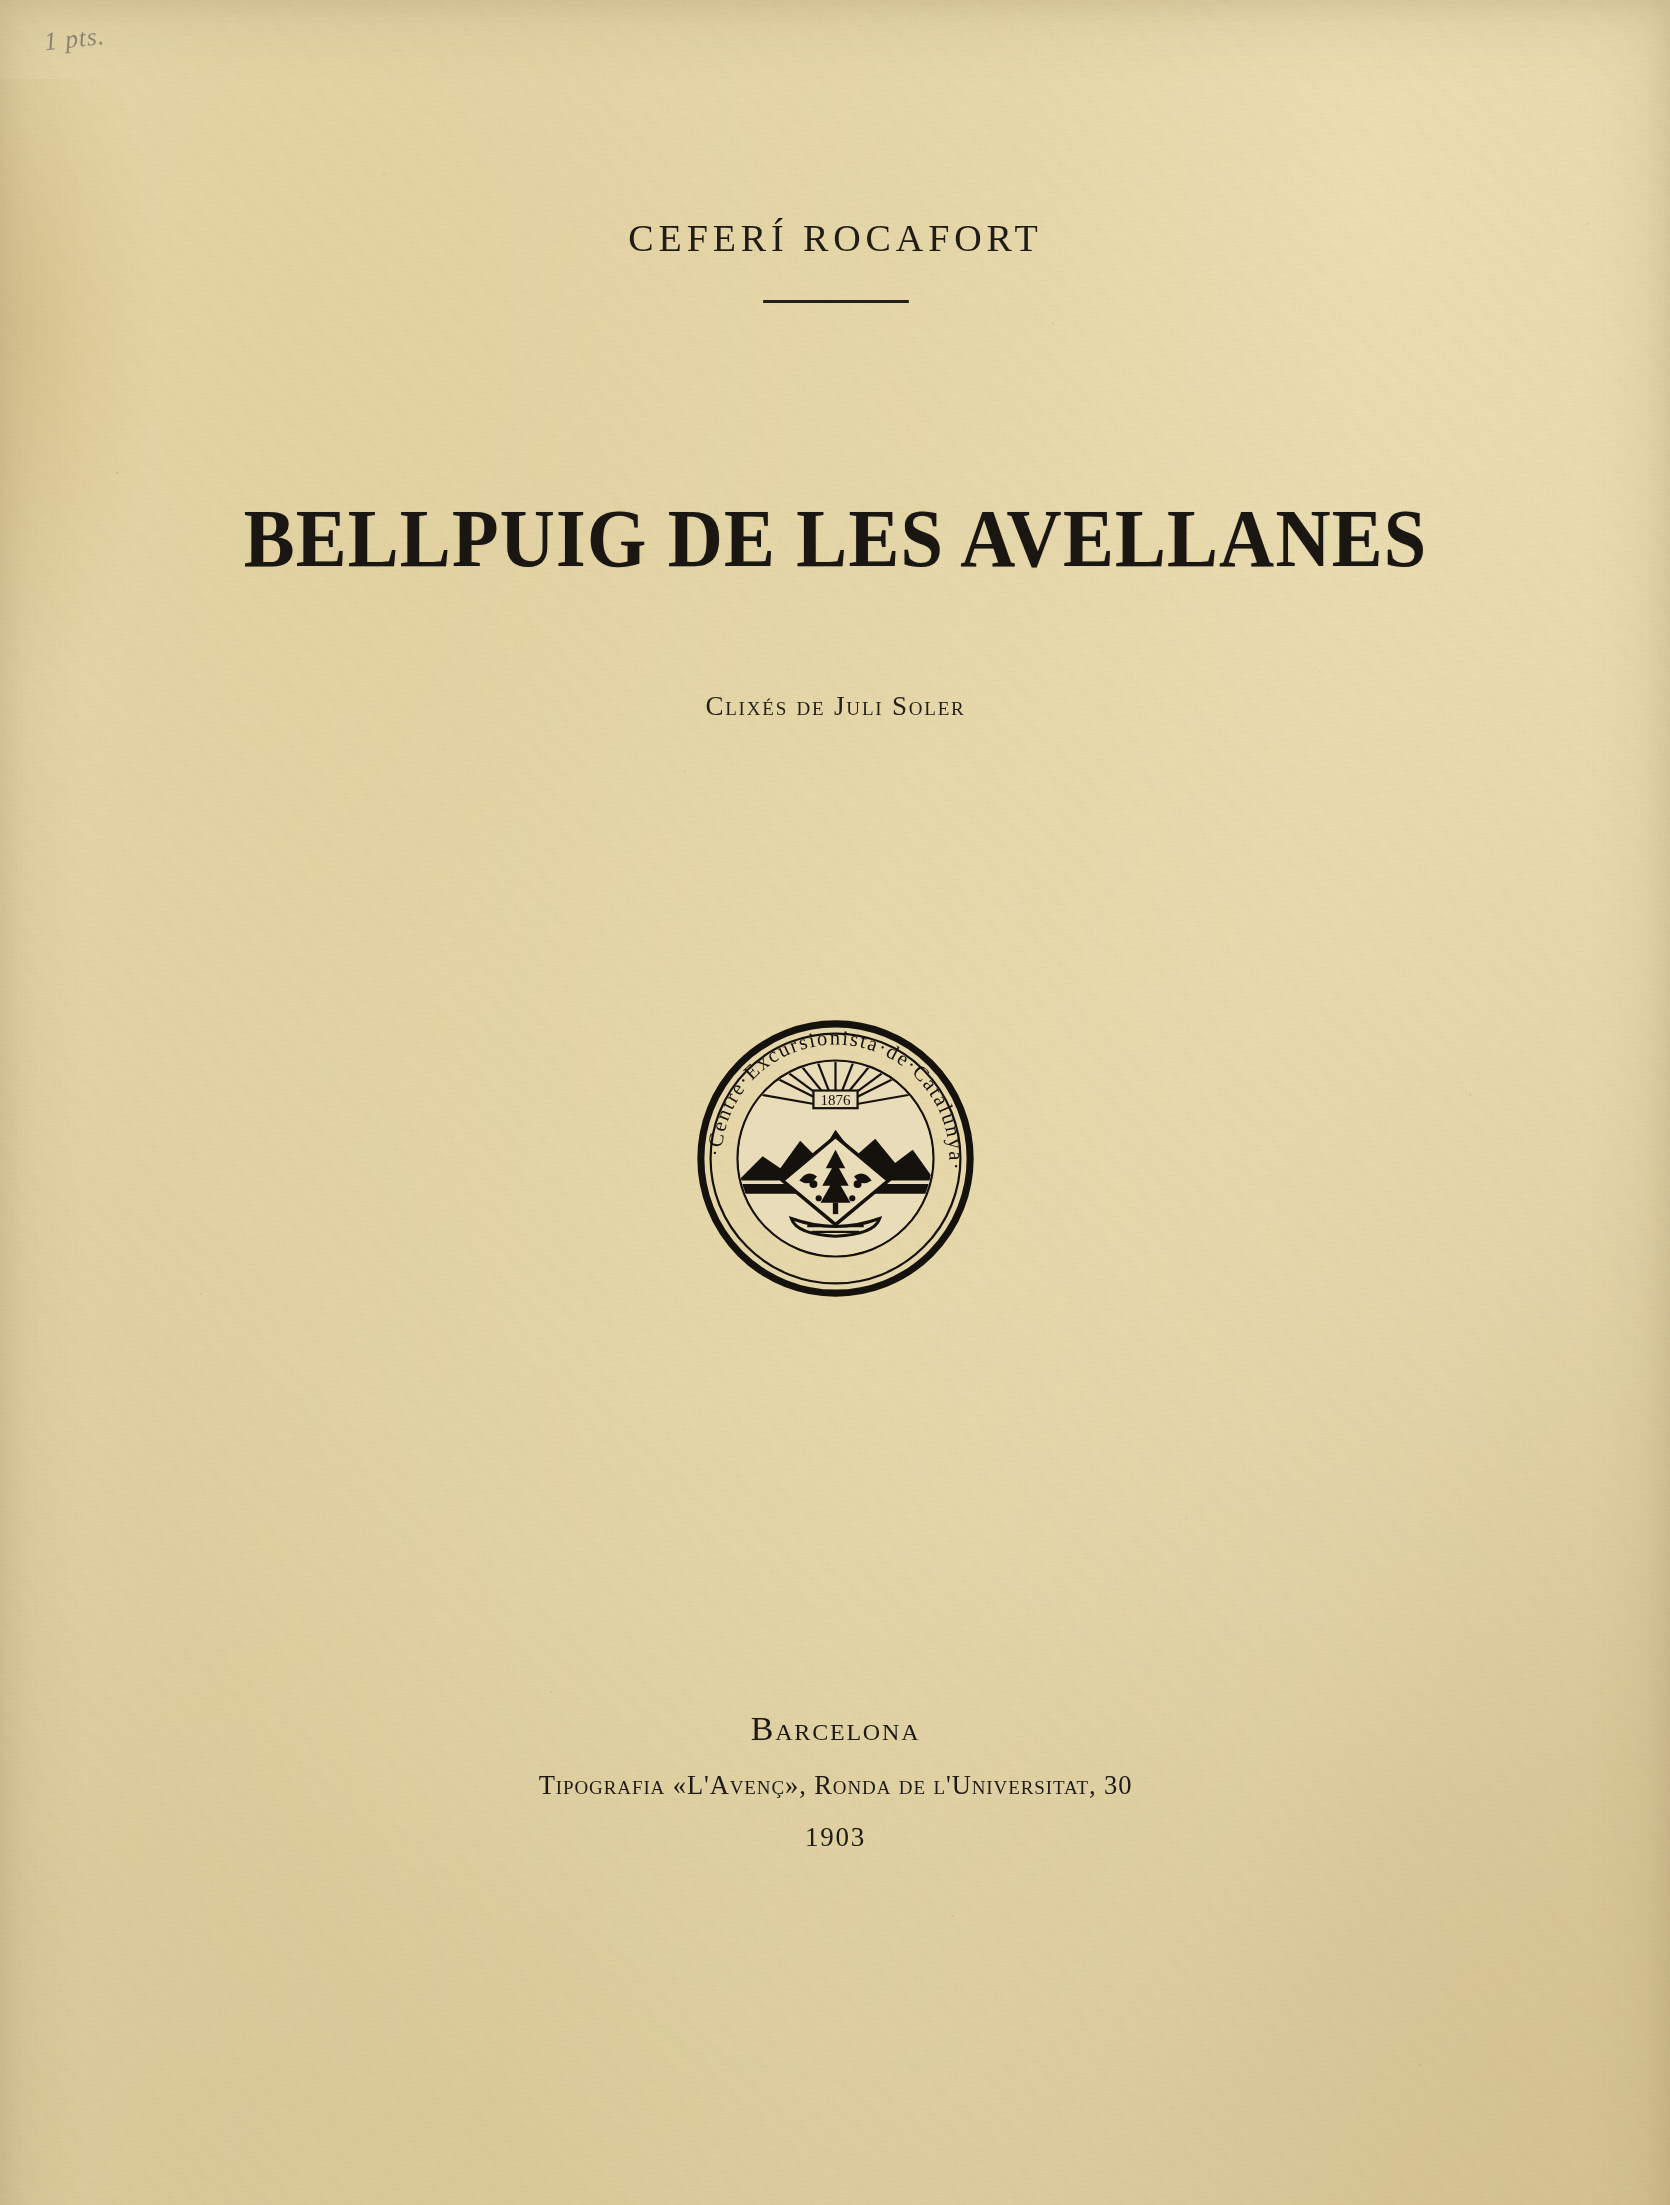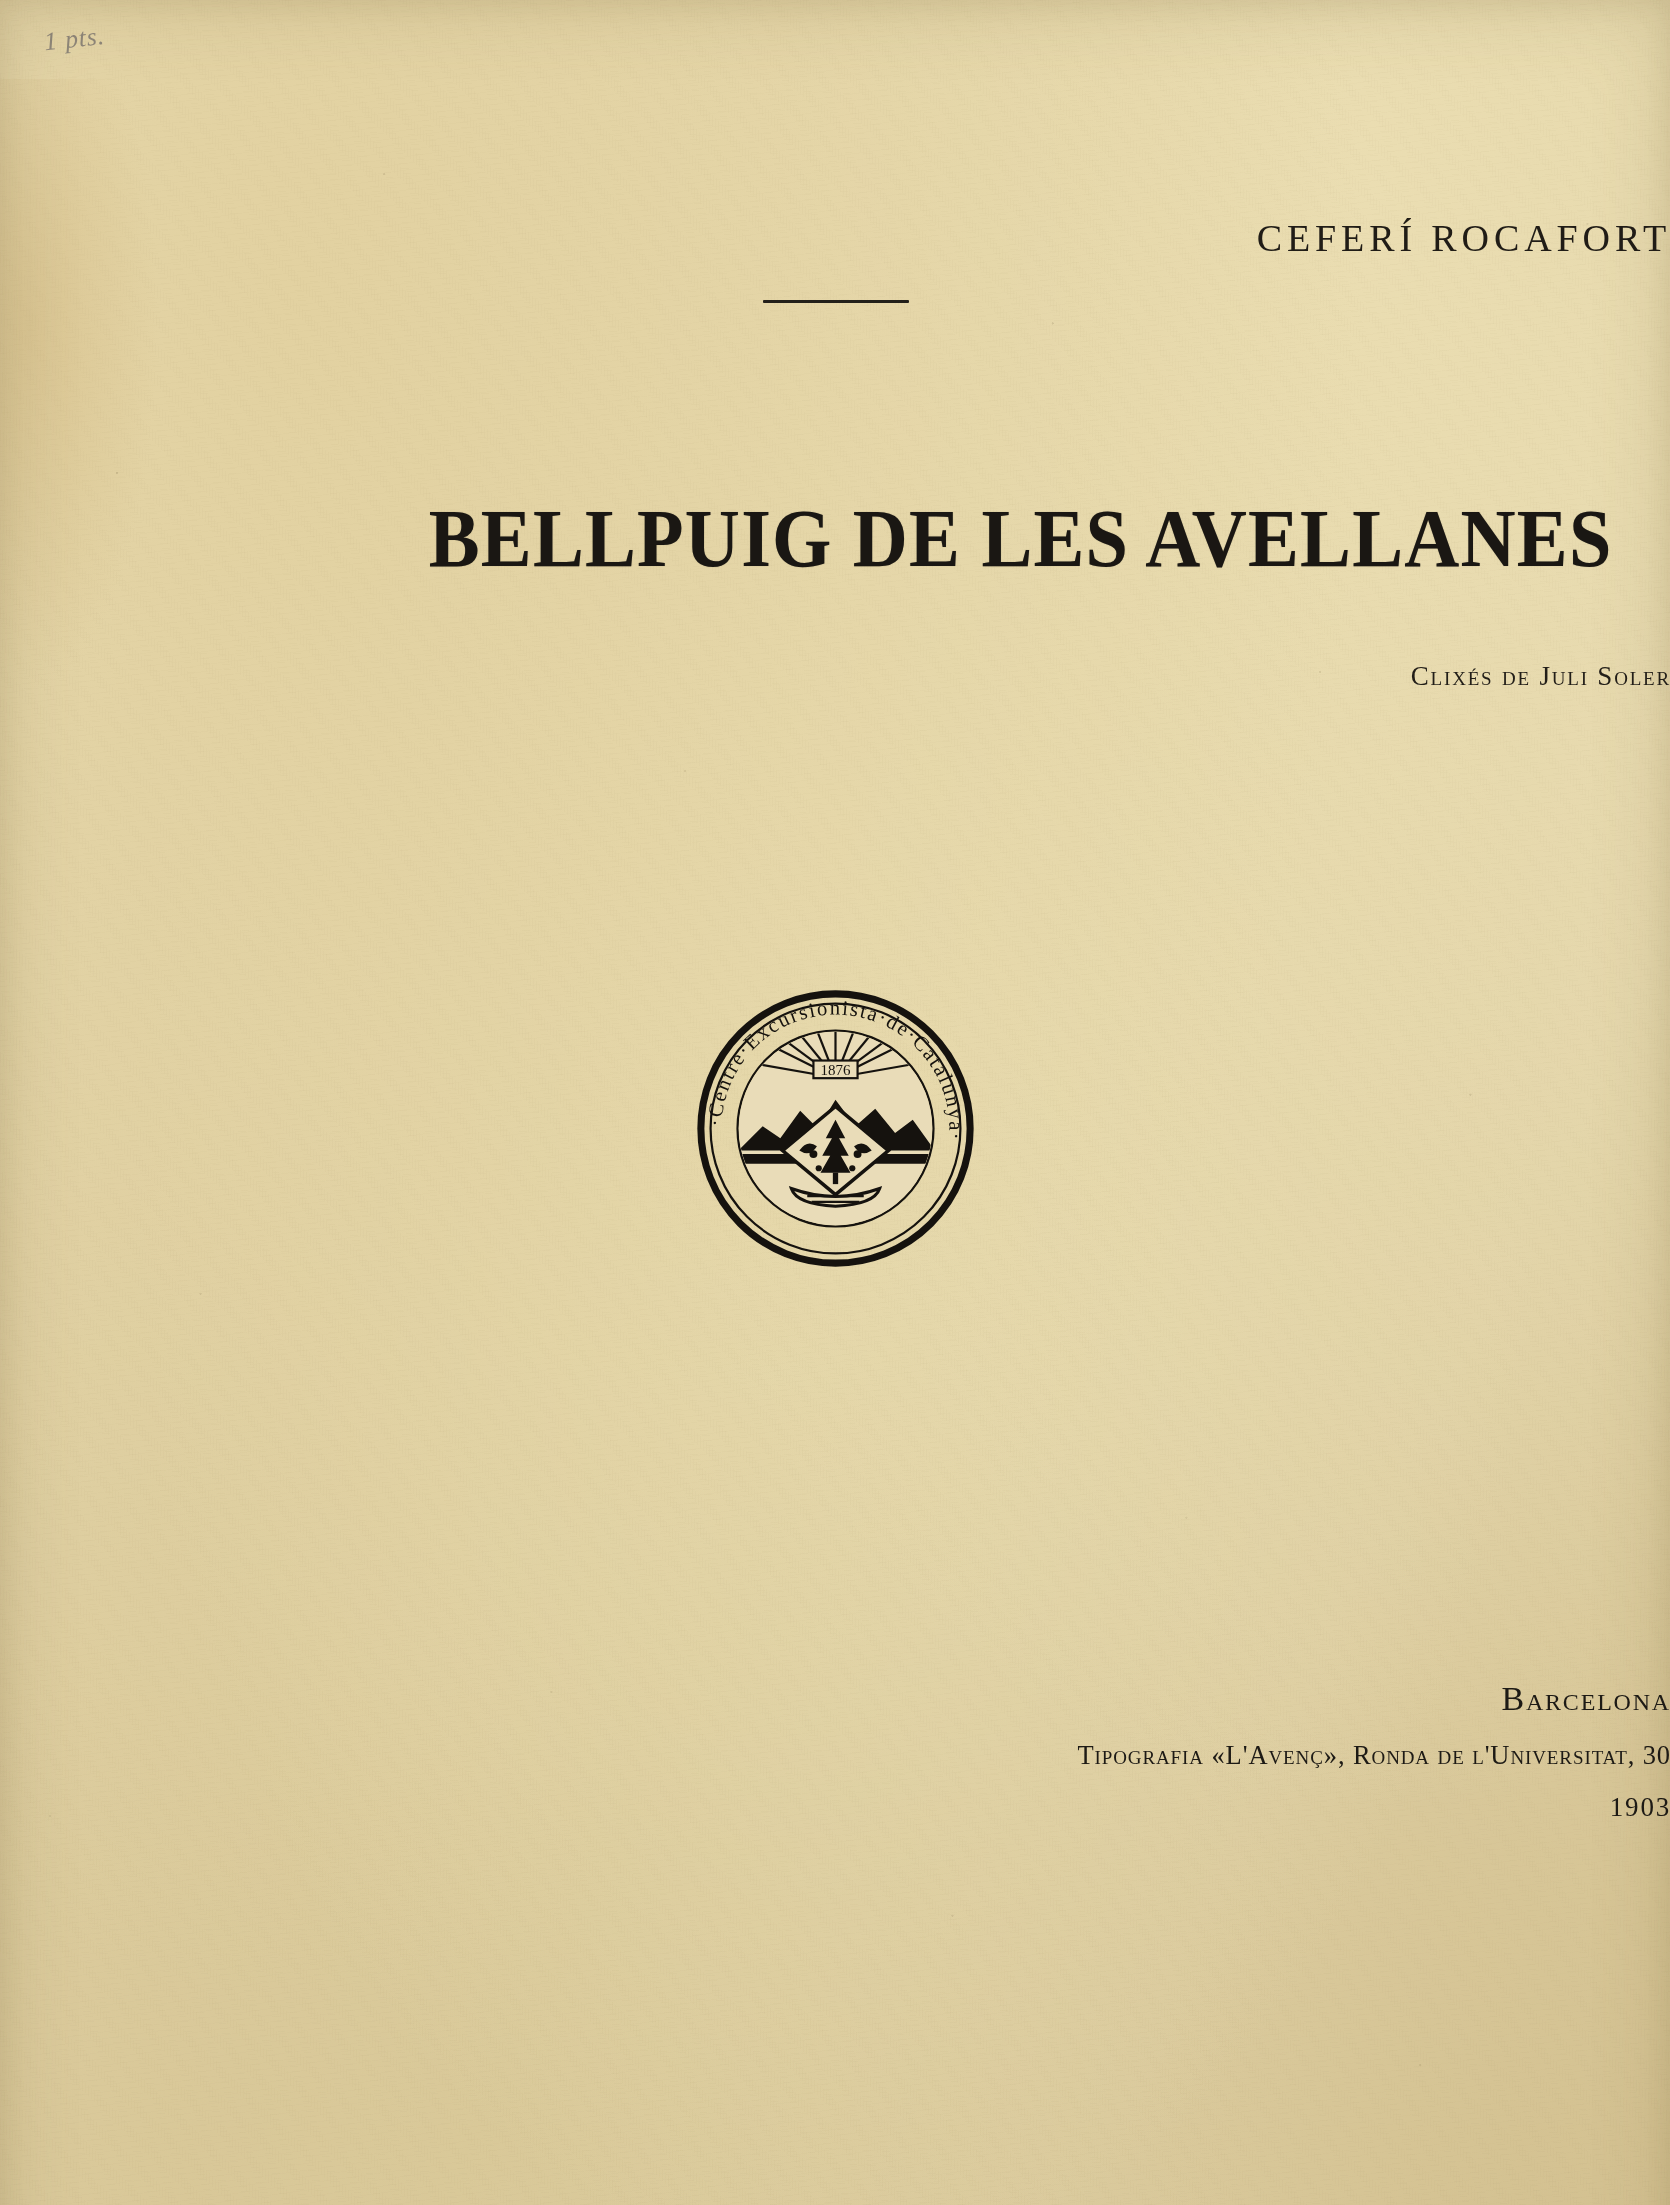--- a/index.html
+++ b/index.html
@@ -87,21 +87,21 @@
     letter-spacing: 0.9px;
     white-space: nowrap;
   }
 
   
   .content {
     position: absolute;
     left: 0;
     top: 0;
     width: 100%;
-    text-align: right;
+    text-align: center;
   }
 
   .author {
     margin-top: 216px;
     font-size: 38px;
     letter-spacing: 4.9px;
     font-variant: small-caps;
     text-transform: uppercase;
     color: #201c16;
     font-family: "Liberation Serif", "DejaVu Serif", serif;
@@ -122,21 +122,21 @@
     line-height: 1.02;
     font-weight: 700;
     letter-spacing: 1.3px;
     font-family: "Liberation Serif", "DejaVu Serif", serif;
     color: #1a1713;
     transform: scaleX(0.93);
     text-shadow: 0 0 0.9px rgba(30,25,18,0.35);
   }
 
   .subtitle {
-    margin-top: 80px;
+    margin-top: 110px;
     font-size: 27px;
     letter-spacing: 1.8px;
     font-variant: small-caps;
     color: #221e18;
     font-family: Liberation Serif, serif;
   }
 
   
   .emblem-wrap {
     margin-top: 282px;

